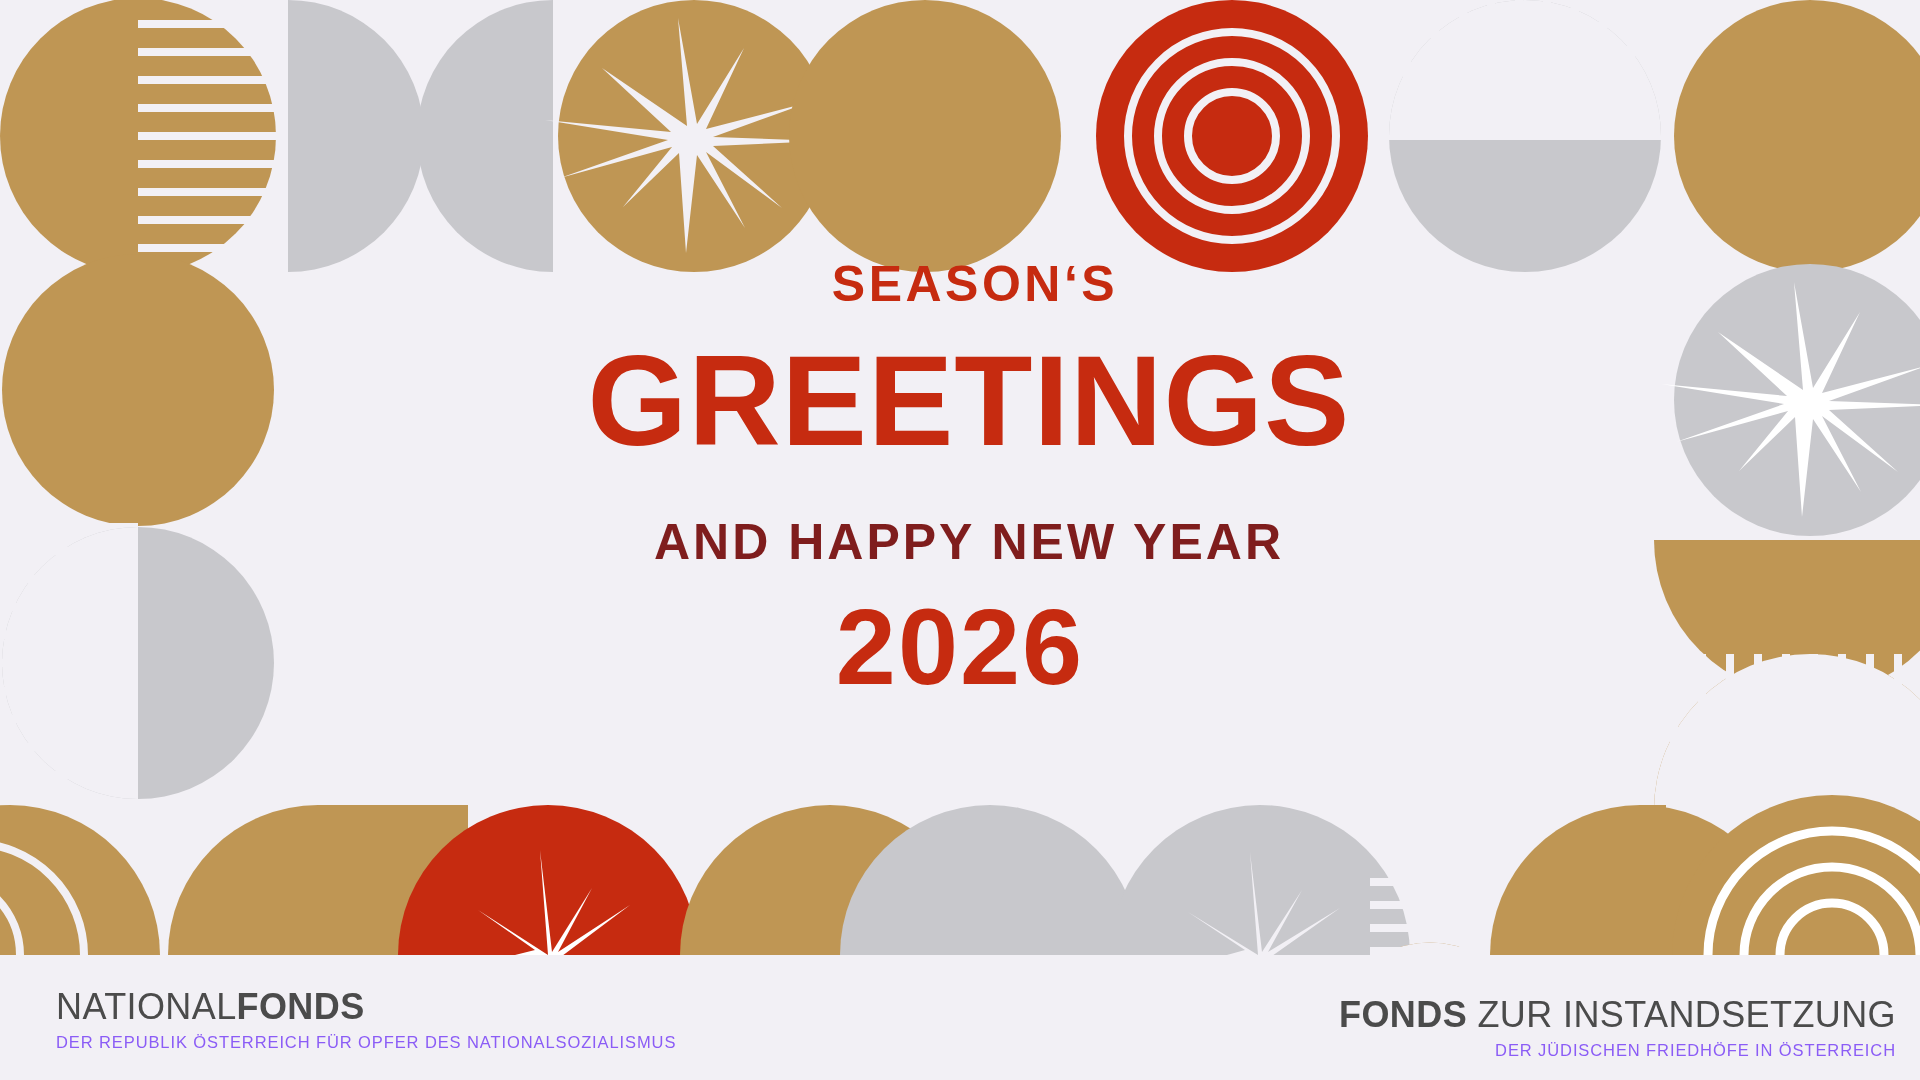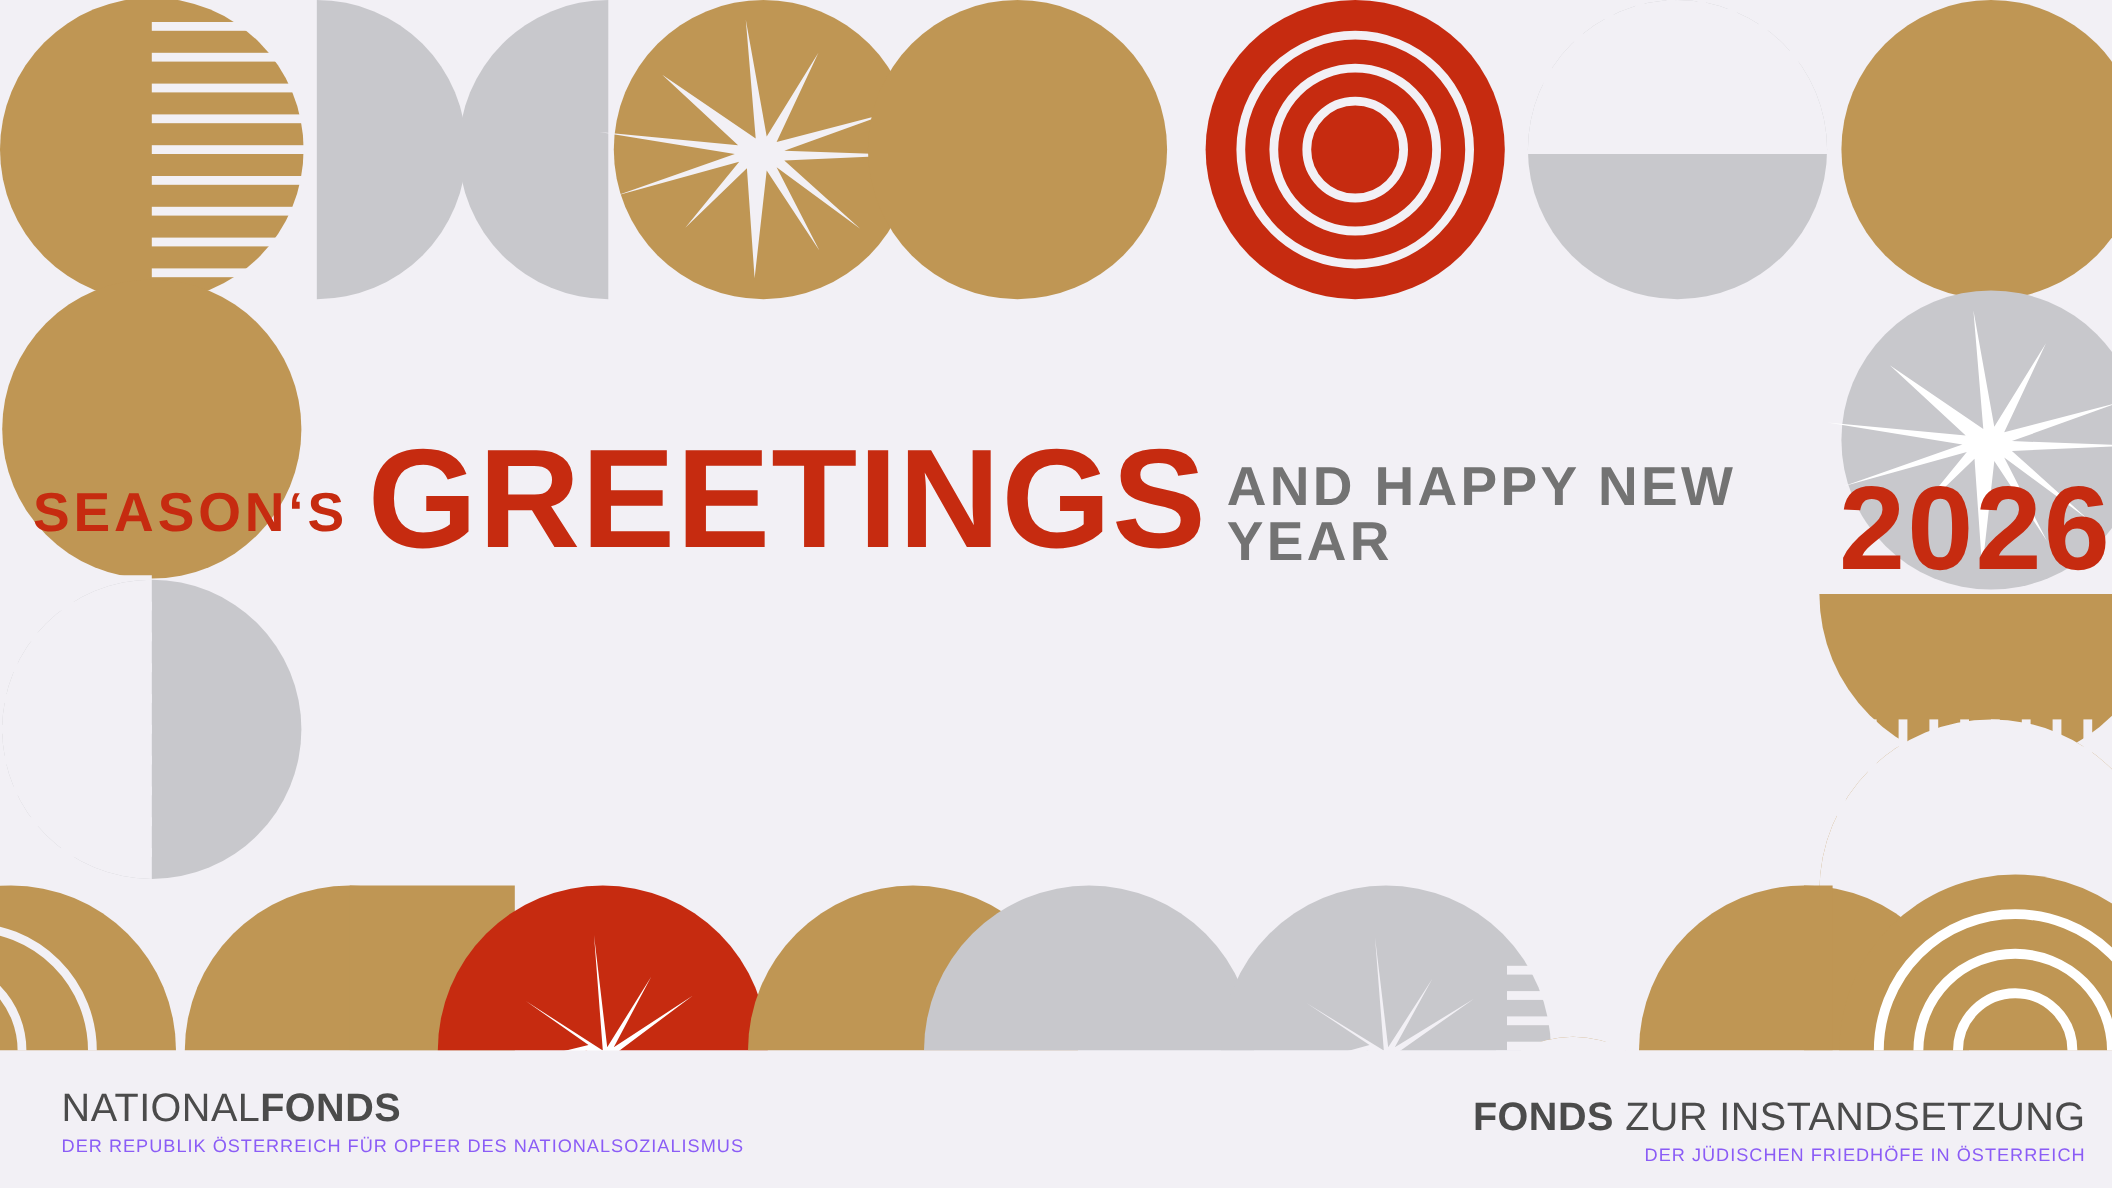--- a/index.html
+++ b/index.html
@@ -24,20 +24,21 @@
   #decor-layer svg { display: block; }
 
   
   #greeting {
     position: absolute;
     left: 0;
     top: 0;
     width: 1920px;
     height: 960px;
     display: flex;
+    flex-direction: column;
     align-items: center;
     justify-content: center;
     pointer-events: none;
   }
   .g-seasons {
     color: #C62B10;
     font-weight: 700;
     font-size: 50px;
     letter-spacing: 3.5px;
     line-height: 1;
@@ -47,21 +48,21 @@
   .g-greetings {
     color: #C62B10;
     font-weight: 700;
     font-size: 128px;
     letter-spacing: 1px;
     line-height: 1;
     margin-bottom: 52px;
     margin-left: 18px;
   }
   .g-newyear {
-    color: #737373;
+    color: #7f1d1d;
     font-weight: 700;
     font-size: 50px;
     letter-spacing: 3px;
     line-height: 1;
     margin-bottom: 26px;
     margin-left: 18px;
   }
   .g-year {
     color: #C62B10;
     font-weight: 700;

